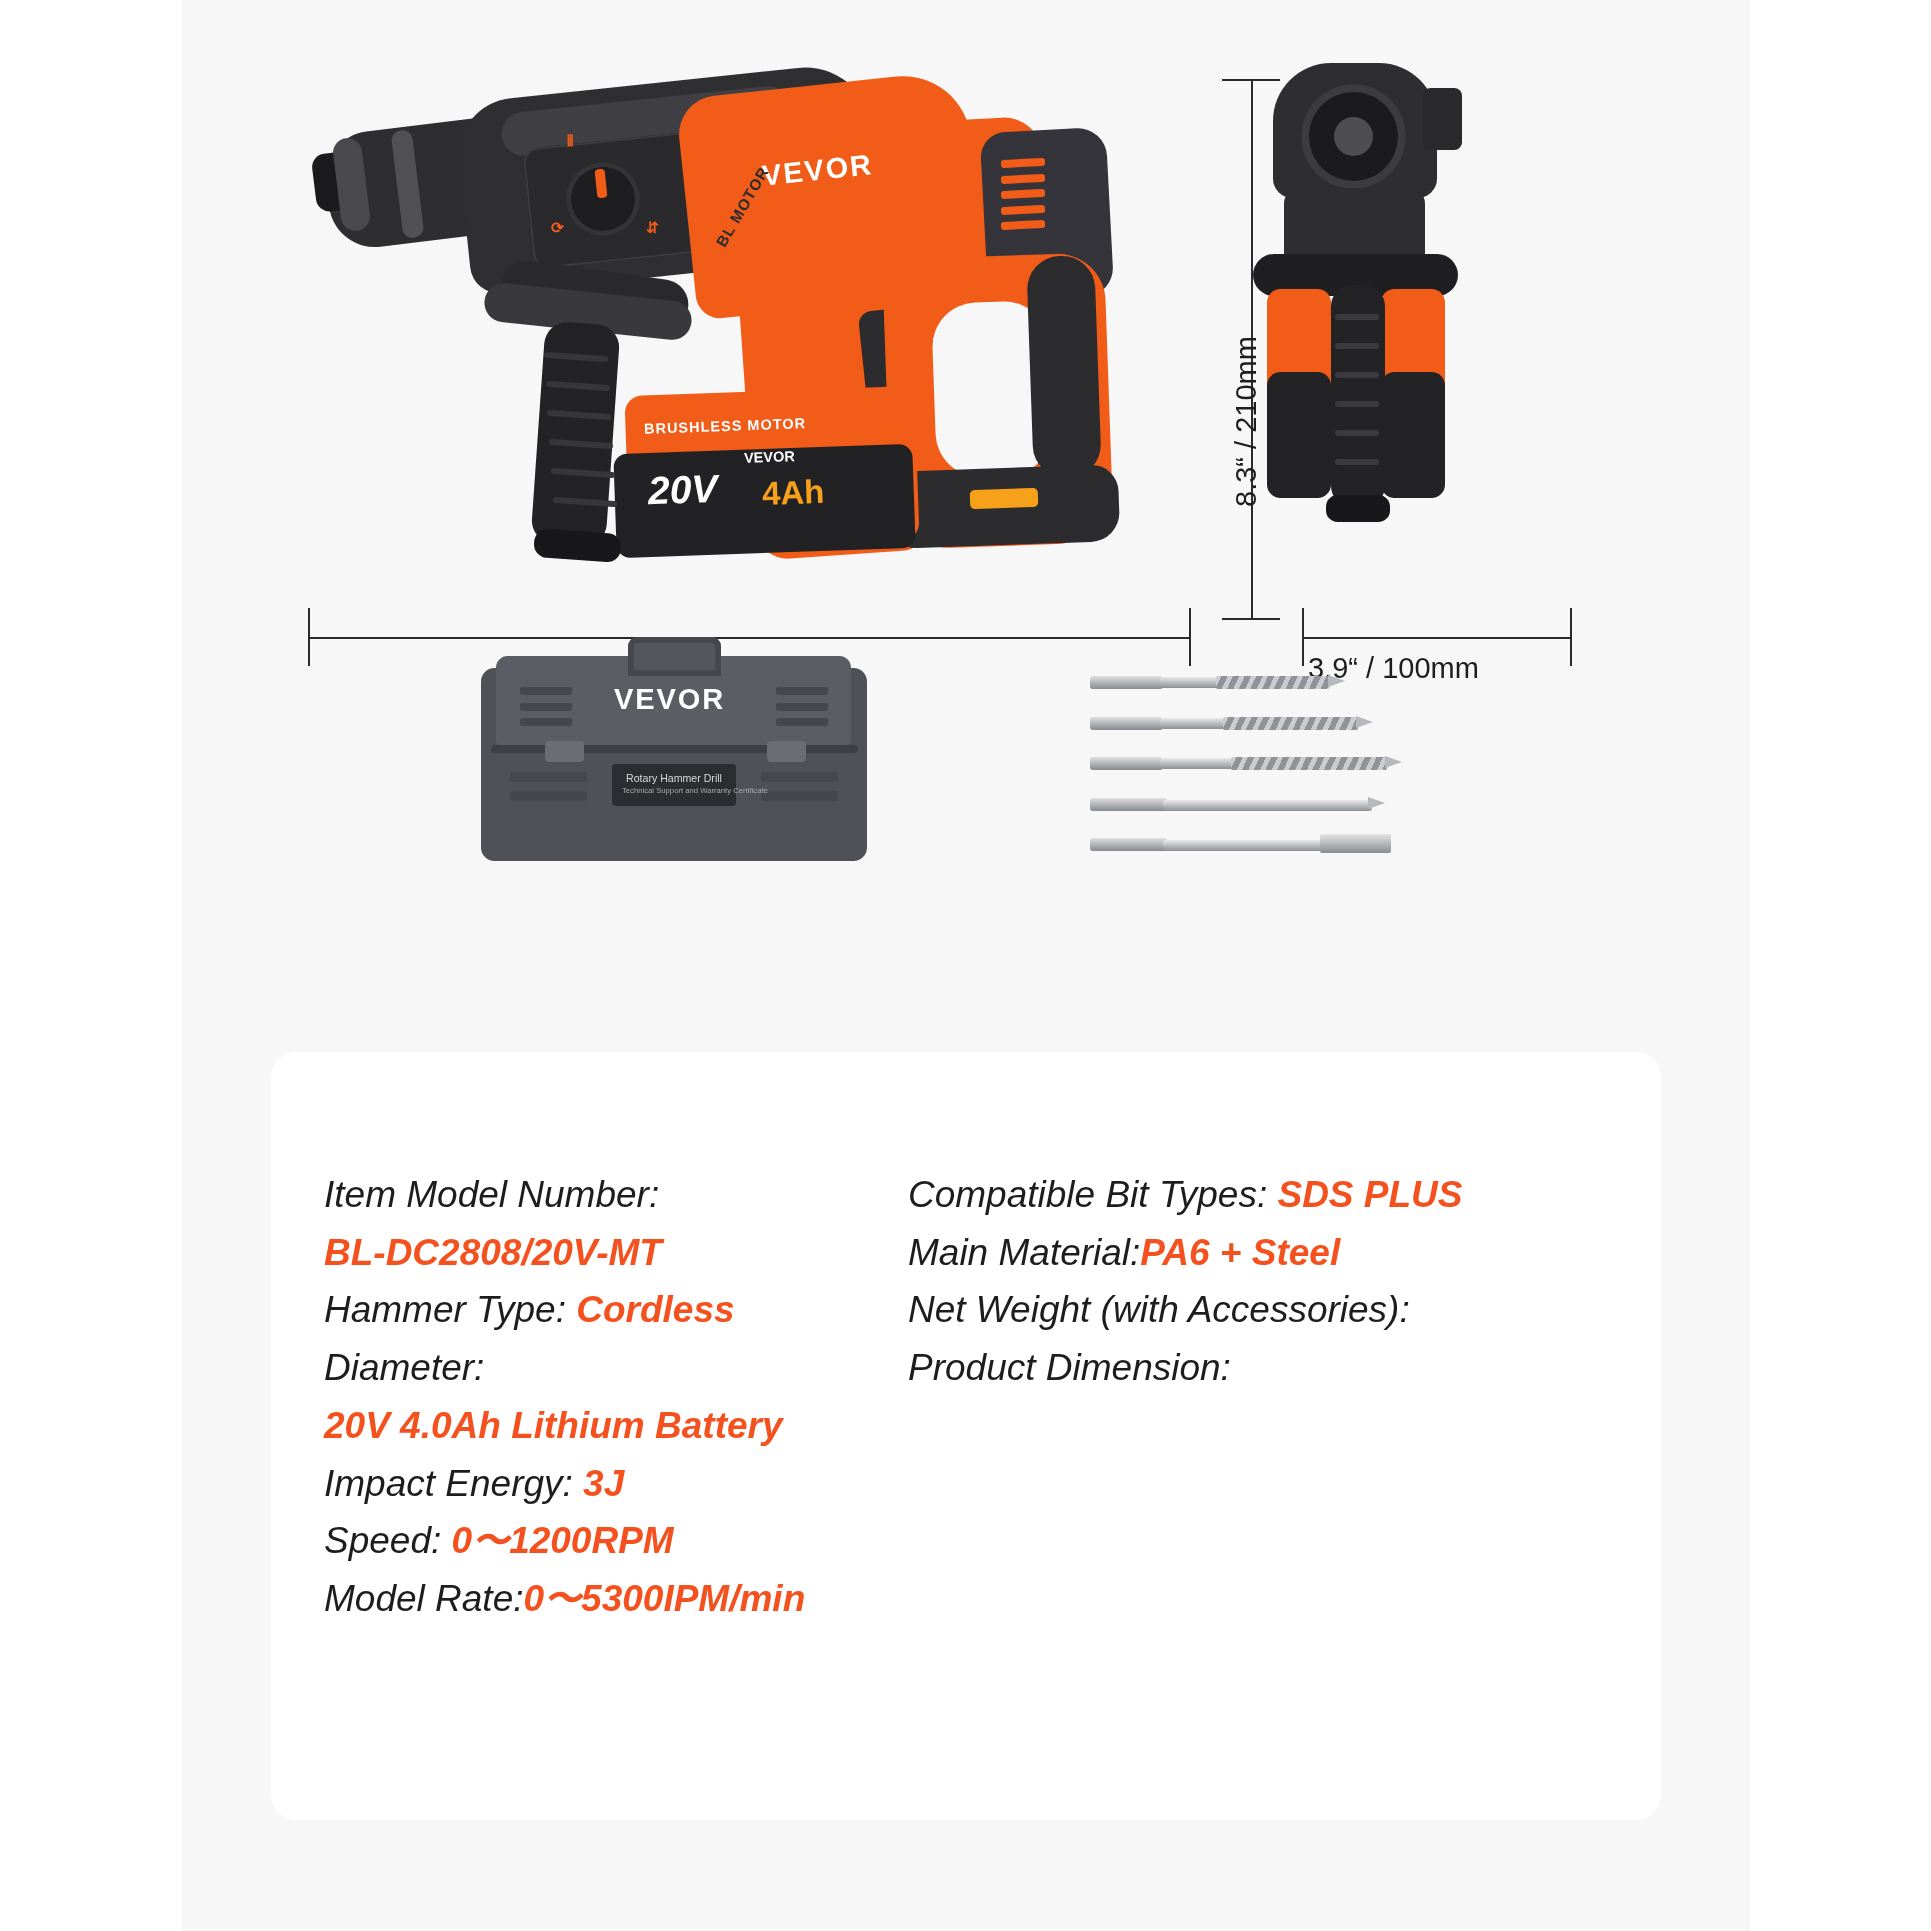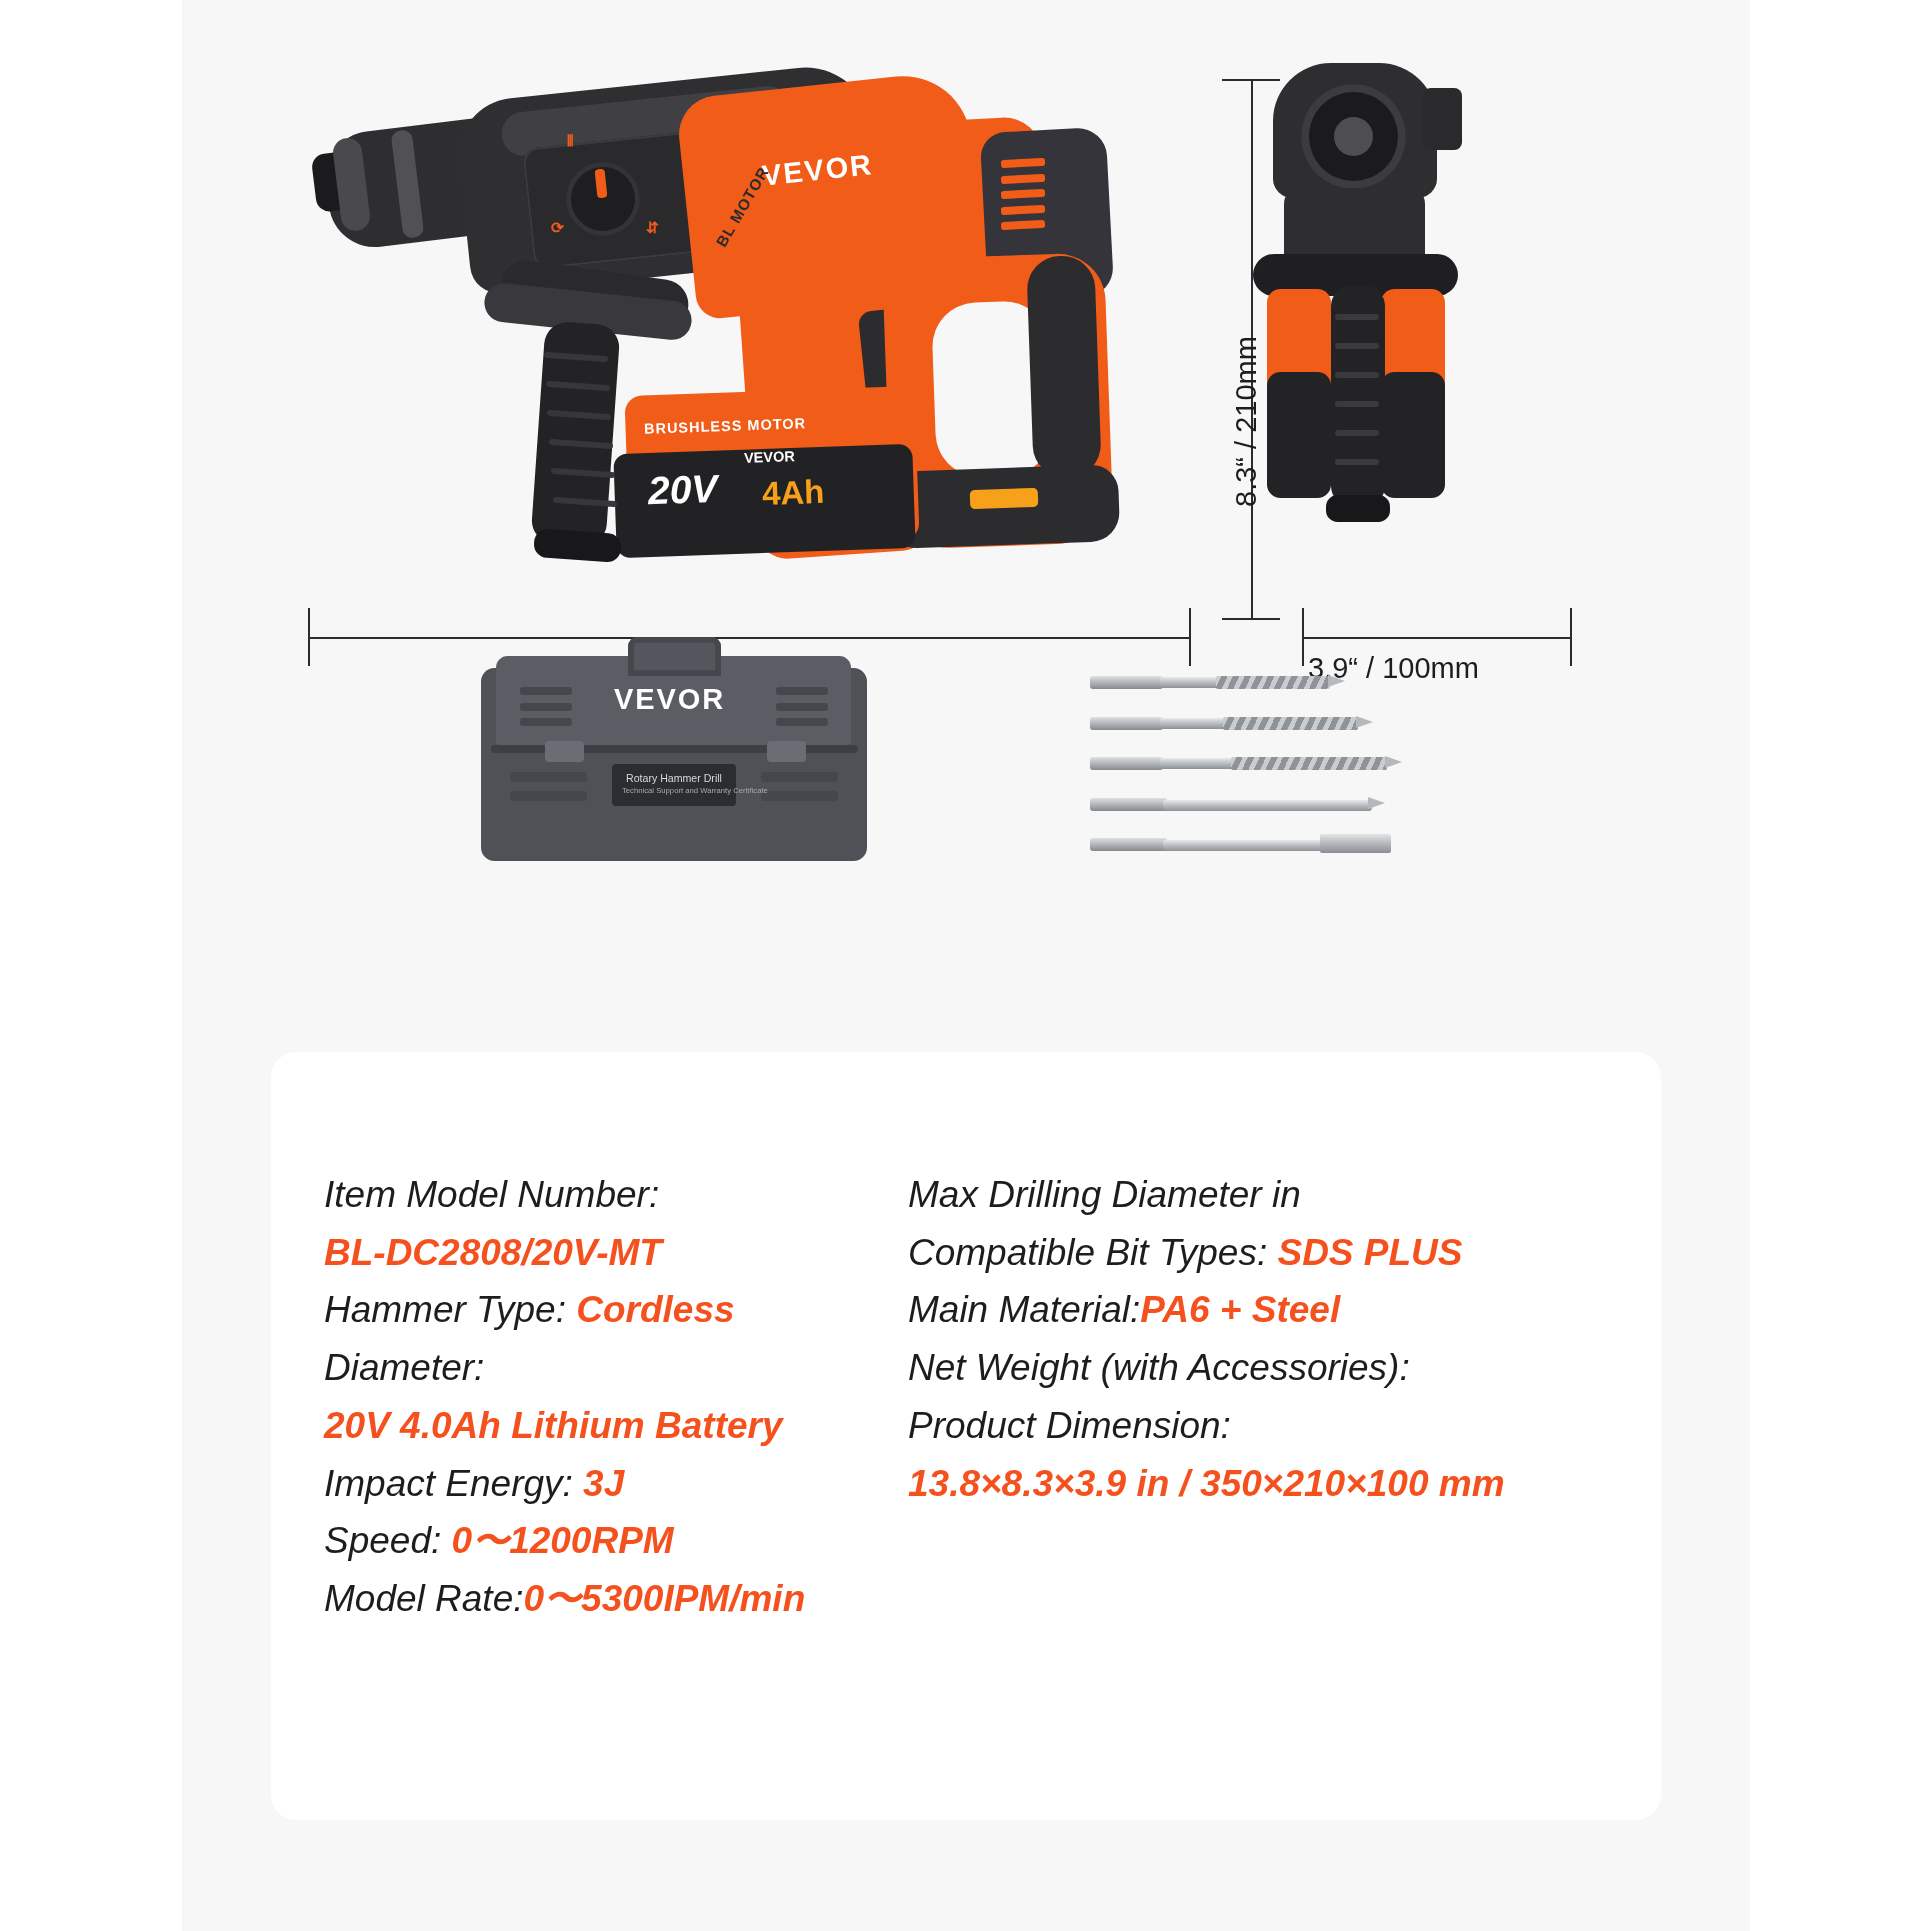--- a/index.html
+++ b/index.html
@@ -676,36 +676,30 @@
           <div class="spec-line">
             <span class="lbl">Speed: </span><span class="hl">0〜1200RPM</span>
           </div>
           <div class="spec-line">
             <span class="lbl">Model Rate:</span><span class="hl">0〜5300IPM/min</span>
           </div>
         </div>
 
         <div class="spec-col right">
           <div class="spec-line">
-            <span class="lbl">Max Drilling Diameter in</span>
-          </div>
-          <div class="spec-line">
             <span class="lbl">Compatible Bit Types: </span><span class="hl">SDS PLUS</span>
           </div>
           <div class="spec-line">
             <span class="lbl">Main Material:</span><span class="hl">PA6 + Steel</span>
           </div>
           <div class="spec-line">
             <span class="lbl">Net Weight (with Accessories):</span>
           </div>
           <div class="spec-line">
             <span class="lbl">Product Dimension:</span>
-          </div>
-          <div class="spec-line val-only">
-            <span>13.8×8.3×3.9 in / 350×210×100 mm</span>
           </div>
         </div>
 
       </div>
     </div>
 
   </div>
 </div>
 
 

